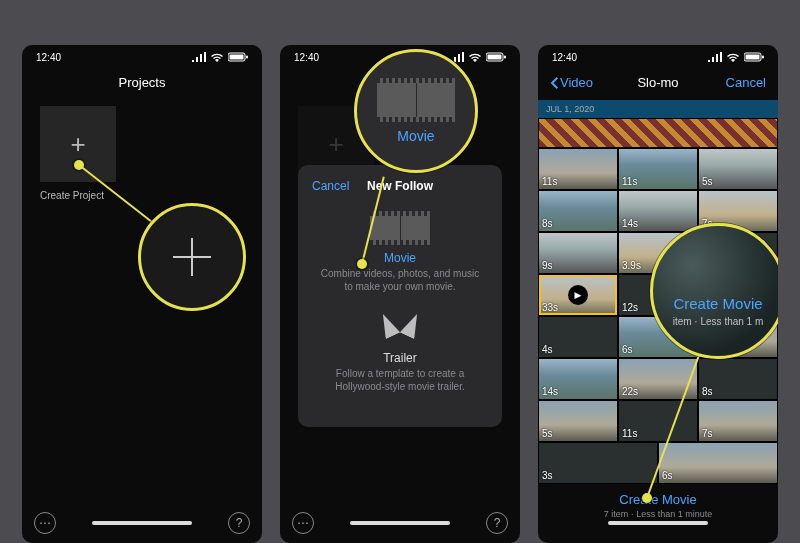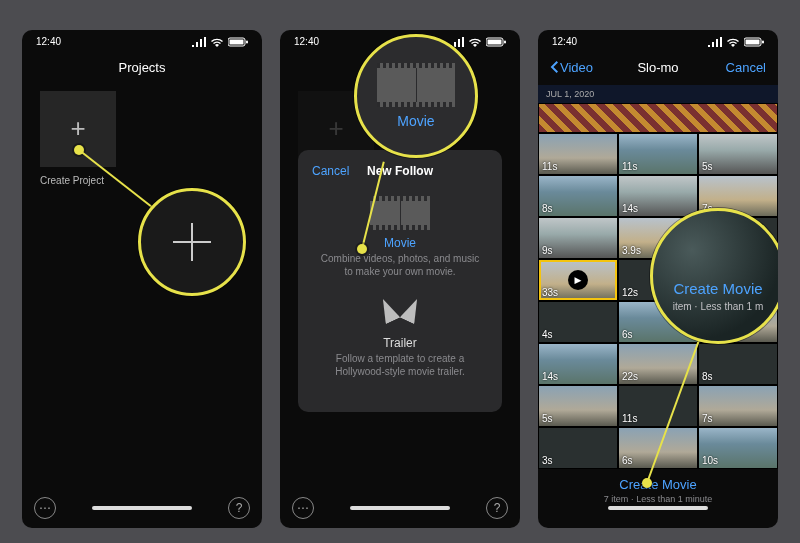--- a/index.html
+++ b/index.html
@@ -1,17 +1,17 @@
 <!DOCTYPE html>
 <html><head>
 <meta charset="utf-8">
 <style>
   * { box-sizing: border-box; margin: 0; padding: 0; }
   body { background: #4a4a4a; width: 800px; height: 543px; overflow: hidden; font-family: -apple-system, Helvetica, Arial, sans-serif; display: flex; justify-content: center; align-items: center; }
-  .stage { position: relative; width: 800px; height: 543px; display: flex; gap: 18px; justify-content: center; align-items: center; background:#4c4c50; }
+  .stage { position: relative; width: 800px; height: 543px; display: flex; gap: 18px; justify-content: center; align-items: flex-end; background:#4c4c50; }
   .phone { position: relative; width: 240px; height: 498px; background: #0b0b0b; border-radius: 10px; overflow: hidden; color: #ccc; margin-top:14px; }
   .statusbar { height: 22px; display: flex; justify-content: space-between; align-items: center; padding: 2px 14px 0; font-size: 10px; color: #fff; }
   .status-right { display:flex; gap:4px; align-items:center; }
   .header { text-align: center; font-size: 13px; color: #fff; padding: 8px 0 10px; position: relative; }
   .header .left { position:absolute; left:12px; top:8px; color:#4da3ff; font-size:13px; display:flex; align-items:center; gap:2px;}
   .header .right { position:absolute; right:12px; top:8px; color:#4da3ff; font-size:13px;}
   .tile { width: 76px; height: 76px; background: #262626; display:flex; align-items:center; justify-content:center; position:relative; margin-left:18px; margin-top:6px;}
   .tile .plus { color:#bbb; font-size:26px; font-weight:200; }
   .tile-label { font-size: 10px; color:#bbb; margin: 8px 0 0 18px; }
   .bottom-bar { position:absolute; bottom:0; left:0; right:0; height:40px; display:flex; justify-content:space-between; align-items:center; padding:0 12px;}
@@ -28,21 +28,21 @@
   .film::before, .film::after { content:""; position:absolute; left:0; right:0; height:5px; background:repeating-linear-gradient(90deg,#2a2a2c 0 3px,#5a5a5a 3px 6px);}
   .film::before{top:0;} .film::after{bottom:0;}
   .film .sep{position:absolute;left:50%;top:5px;bottom:5px;width:1px;background:#2a2a2c;}
   .opt-title { text-align:center; color:#4da3ff; font-size:12px; margin-bottom:2px;}
   .opt-desc { text-align:center; color:#8a8a8e; font-size:10px; line-height:1.3; padding:0 6px;}
   .opt-block { margin:10px 0 16px; }
   .spotlights { width:44px; height:36px; margin:6px auto 6px; position:relative;}
   .spotlights .spot{position:absolute; width:16px; height:24px; background:#bdbdbd; clip-path:polygon(50% 0,100% 100%,0 100%);}
   .spotlights .s1{left:2px; top:4px; transform:rotate(-25deg);} 
   .spotlights .s2{right:2px; top:4px; transform:rotate(25deg);} 
-  .section-date { font-size:9px; color:#aaa; background:#0f172a; padding:4px 8px;}
+  .section-date { font-size:9px; color:#aaa; background:#0c4a6e; padding:4px 8px;}
   .thumb-row { display:flex;}
   .thumb { flex:1; height:42px; background:#3e4a3c; position:relative; border:1px solid #000;}
   .thumb .dur { position:absolute; left:3px; bottom:2px; font-size:10px; color:#fff; text-shadow:0 0 2px #000;}
   .thumb.sky{background:linear-gradient(#8aa2b4,#b0a998 60%,#5a5a50);} 
   .thumb.sea{background:linear-gradient(#9ab5c8,#6a8a9a 40%,#5a746a);} 
   .thumb.road{background:linear-gradient(#c0c6c8,#9aa 40%,#555);} 
   .thumb.beach{background:linear-gradient(#b8c2cc,#c2b08a 60%,#6a6a5a);} 
   .thumb.dark{background:#2a3030;} 
   .thumb.selected::after{content:""; position:absolute; inset:0; border:2px solid #f4c40f;}
   .thumb .play{position:absolute; left:50%; top:50%; width:20px; height:20px; background:#000; border-radius:50%; transform:translate(-50%,-50%); display:flex; align-items:center; justify-content:center; color:#fff; font-size:9px;}
@@ -264,23 +264,20 @@
             <span class="dur">7s</span>
           </div>
         </div>
         <div class="thumb-row">
           <div class="thumb dark">
             <span class="dur">3s</span>
           </div>
           <div class="thumb sky">
             <span class="dur">6s</span>
           </div>
-          <div class="thumb sea">
-            <span class="dur">10s</span>
-          </div>
         </div>
       </div>
     <div class="footer">
       <div class="main">Create Movie</div>
       <div class="sub">7 item · Less than 1 minute</div>
     </div>
     <div class="bottom-bar" style="justify-content:center;">
       <div class="ios-home"></div>
     </div>
 

